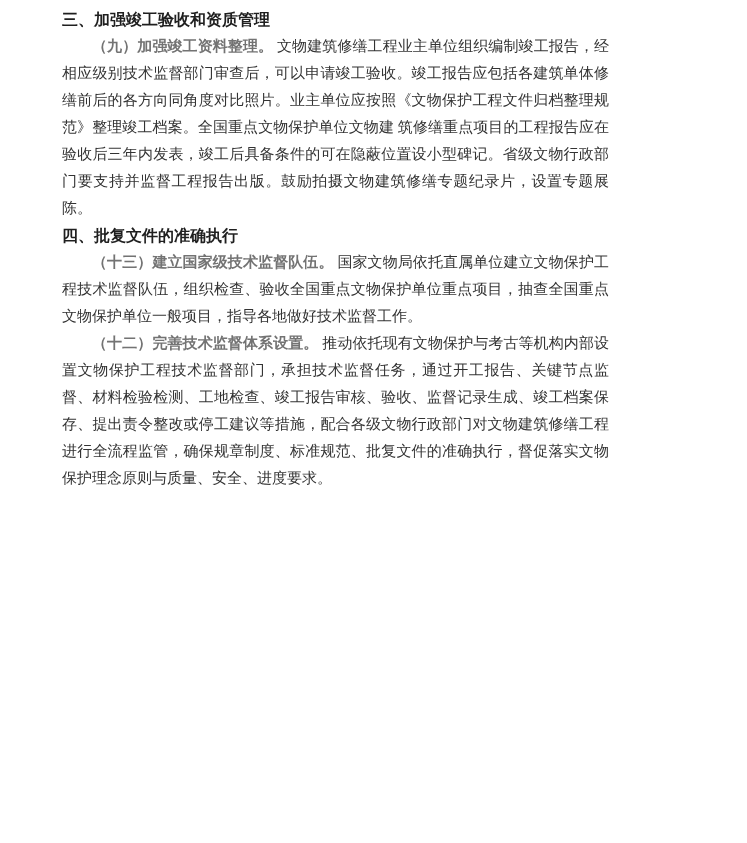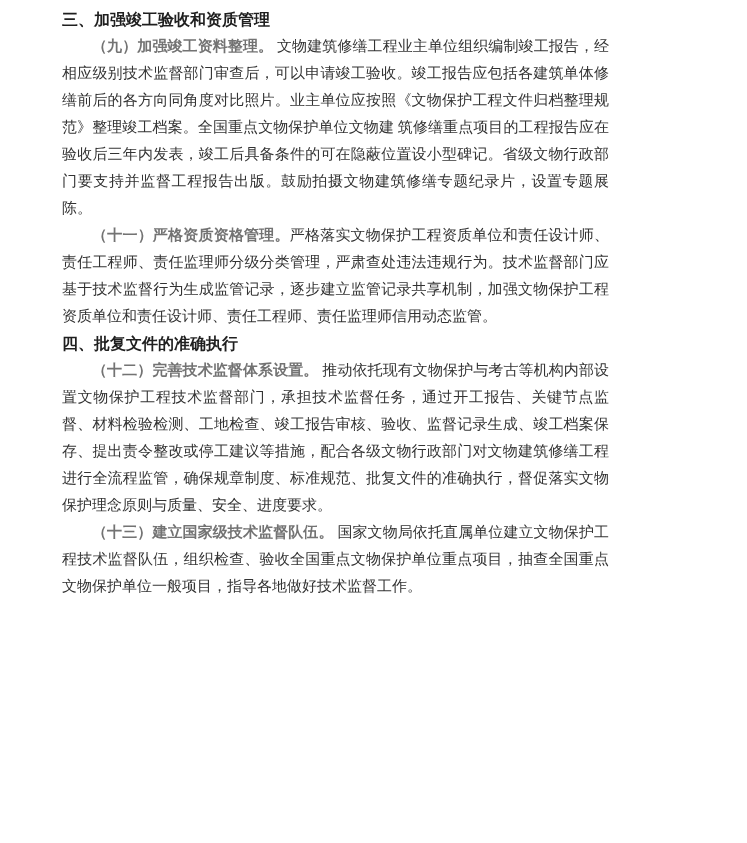--- a/index.html
+++ b/index.html
@@ -46,22 +46,21 @@
 </head>
 <body>
 
 <div class="page">
 
   <h2 class="heading">三、加强竣工验收和资质管理</h2>
 
   <p class="para"><span class="lead">（九）加强竣工资料整理。</span><span> 文物建筑修缮工程业主单位组织编制竣工报告，经相应级别技术监督部门审查后，可以申请竣工验收。竣工报告应包括各建筑单体修缮前后的各方向同角度对比照片。业主单位应按照《文物保护工程文件归档整理规范》整理竣工档案。全国重点文物保护单位文物建 筑修缮重点项目的工程报告应在验收后三年内发表，竣工后具备条件的可在隐蔽位置设小型碑记。省级文物行政部门要支持并监督工程报告出版。鼓励拍摄文物建筑修缮专题纪录片，设置专题展陈。</span></p>
 
 
-  <p class="para"><span class="lead">（十一）严格资质资格管理。</span><span>严格落实文物保护工程资质单位和责任设计师、责任工程师、责任监理师分级分类管理，严肃查处违法违规行为。技术监督部门应基于技术监督行为生成监管记录，逐步建立监管记录共享机制，加强文物保护工程资质单位和责任设计师、责任工程师、责任监理师信用动态监管。</span></p>
 
   <h2 class="heading">四、批复文件的准确执行</h2>
 
+  <p class="para"><span class="lead">（十三）建立国家级技术监督队伍。</span><span> 国家文物局依托直属单位建立文物保护工程技术监督队伍，组织检查、验收全国重点文物保护单位重点项目，抽查全国重点文物保护单位一般项目，指导各地做好技术监督工作。</span></p>
+
   <p class="para"><span class="lead">（十二）完善技术监督体系设置。</span><span> 推动依托现有文物保护与考古等机构内部设置文物保护工程技术监督部门，承担技术监督任务，通过开工报告、关键节点监督、材料检验检测、工地检查、竣工报告审核、验收、监督记录生成、竣工档案保存、提出责令整改或停工建议等措施，配合各级文物行政部门对文物建筑修缮工程进行全流程监管，确保规章制度、标准规范、批复文件的准确执行，督促落实文物保护理念原则与质量、安全、进度要求。</span></p>
-
-  <p class="para"><span class="lead">（十三）建立国家级技术监督队伍。</span><span> 国家文物局依托直属单位建立文物保护工程技术监督队伍，组织检查、验收全国重点文物保护单位重点项目，抽查全国重点文物保护单位一般项目，指导各地做好技术监督工作。</span></p>
 
 
 </div>
 
 </body></html>

